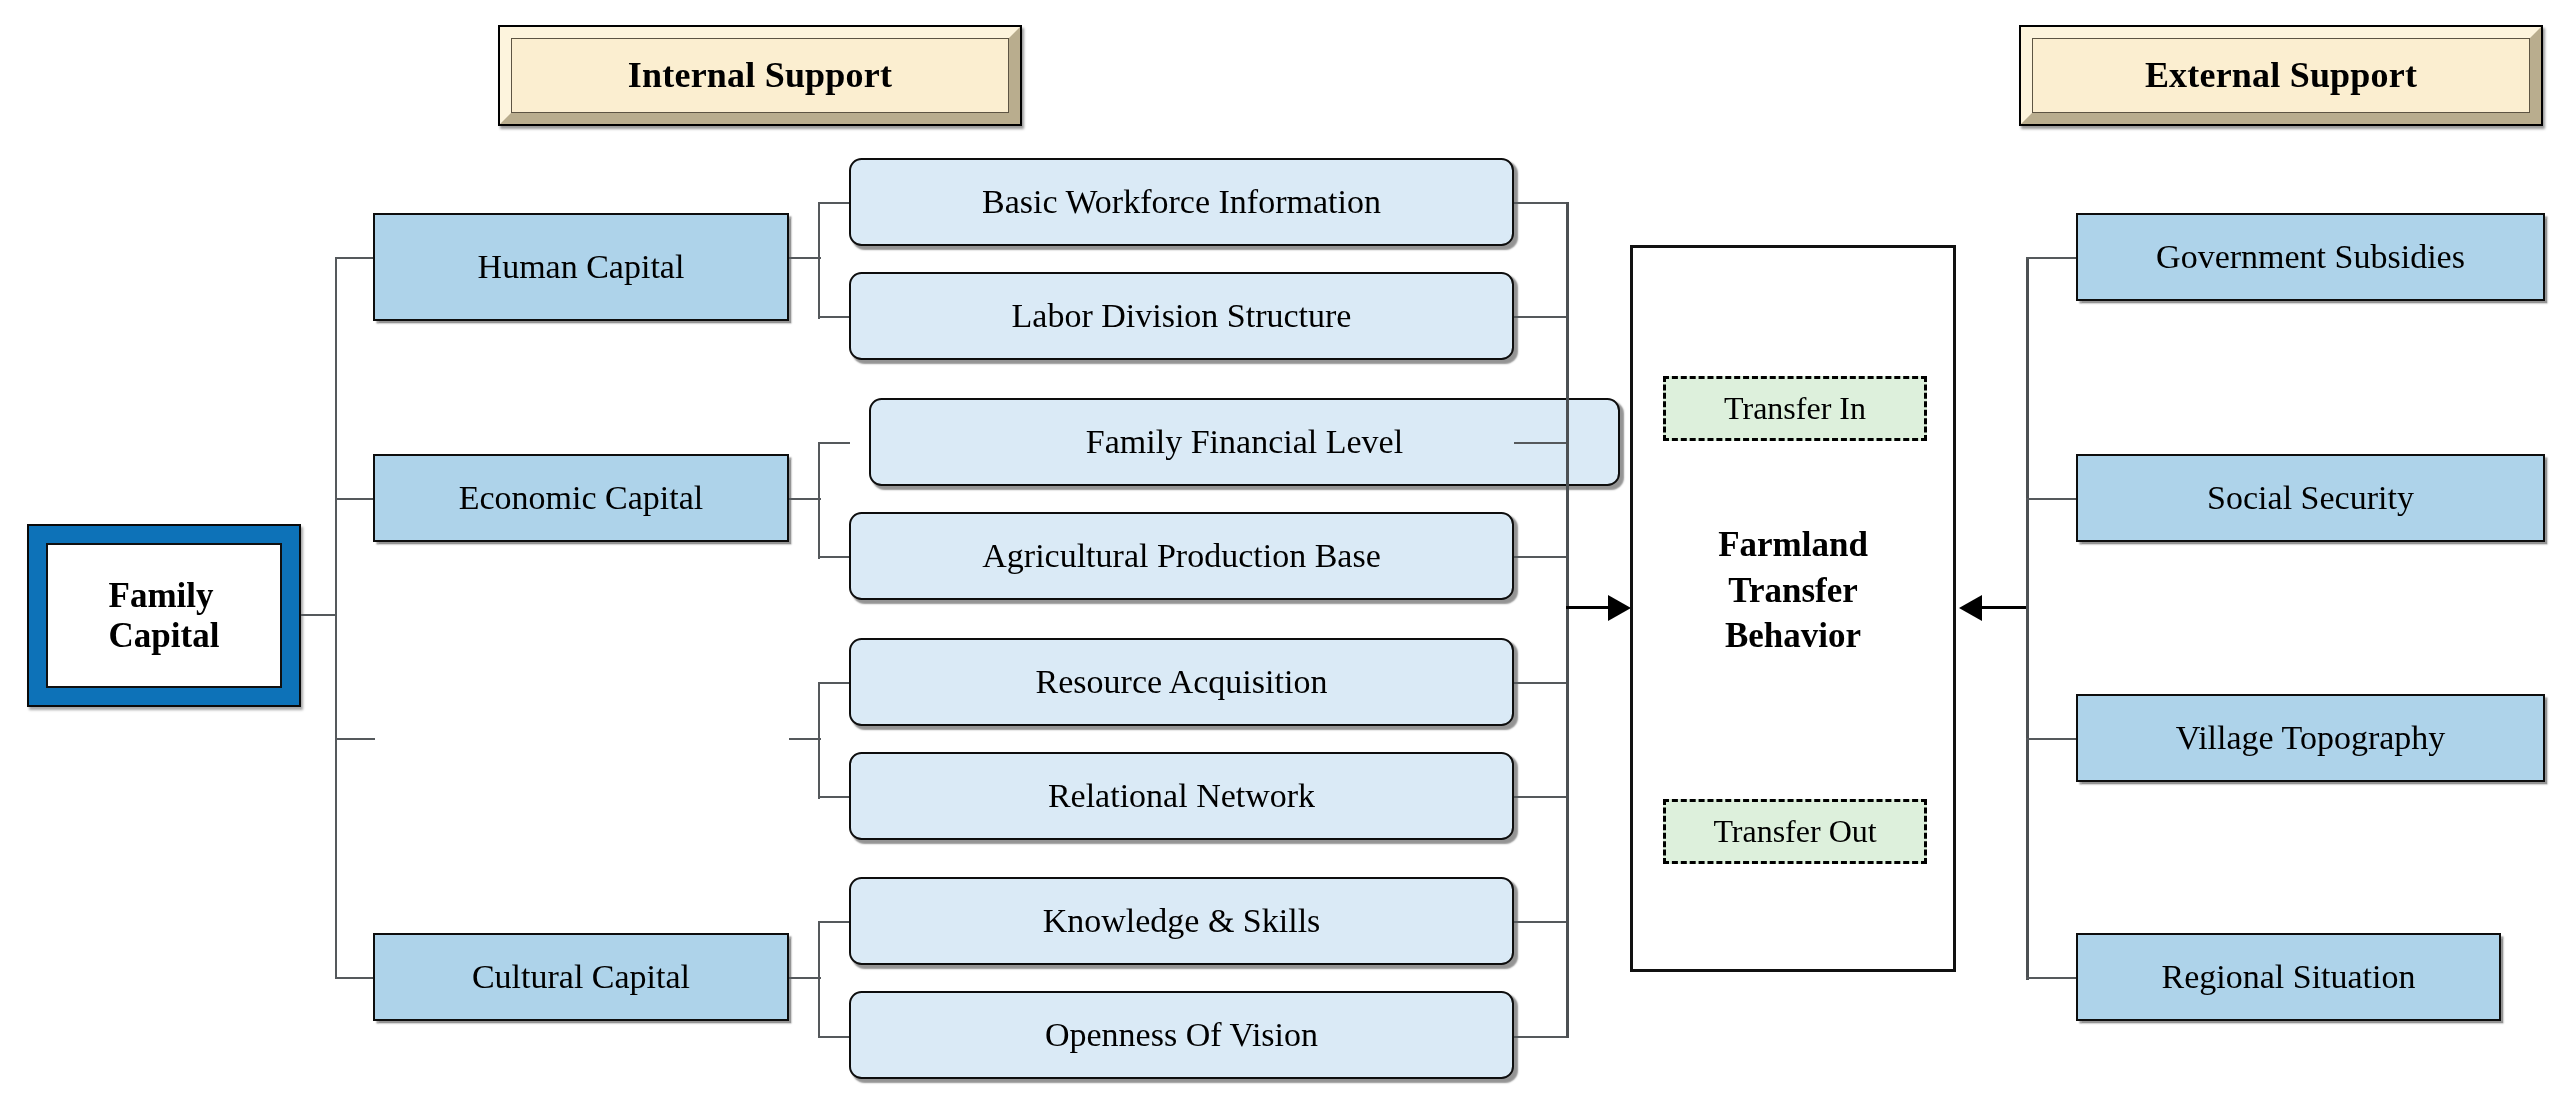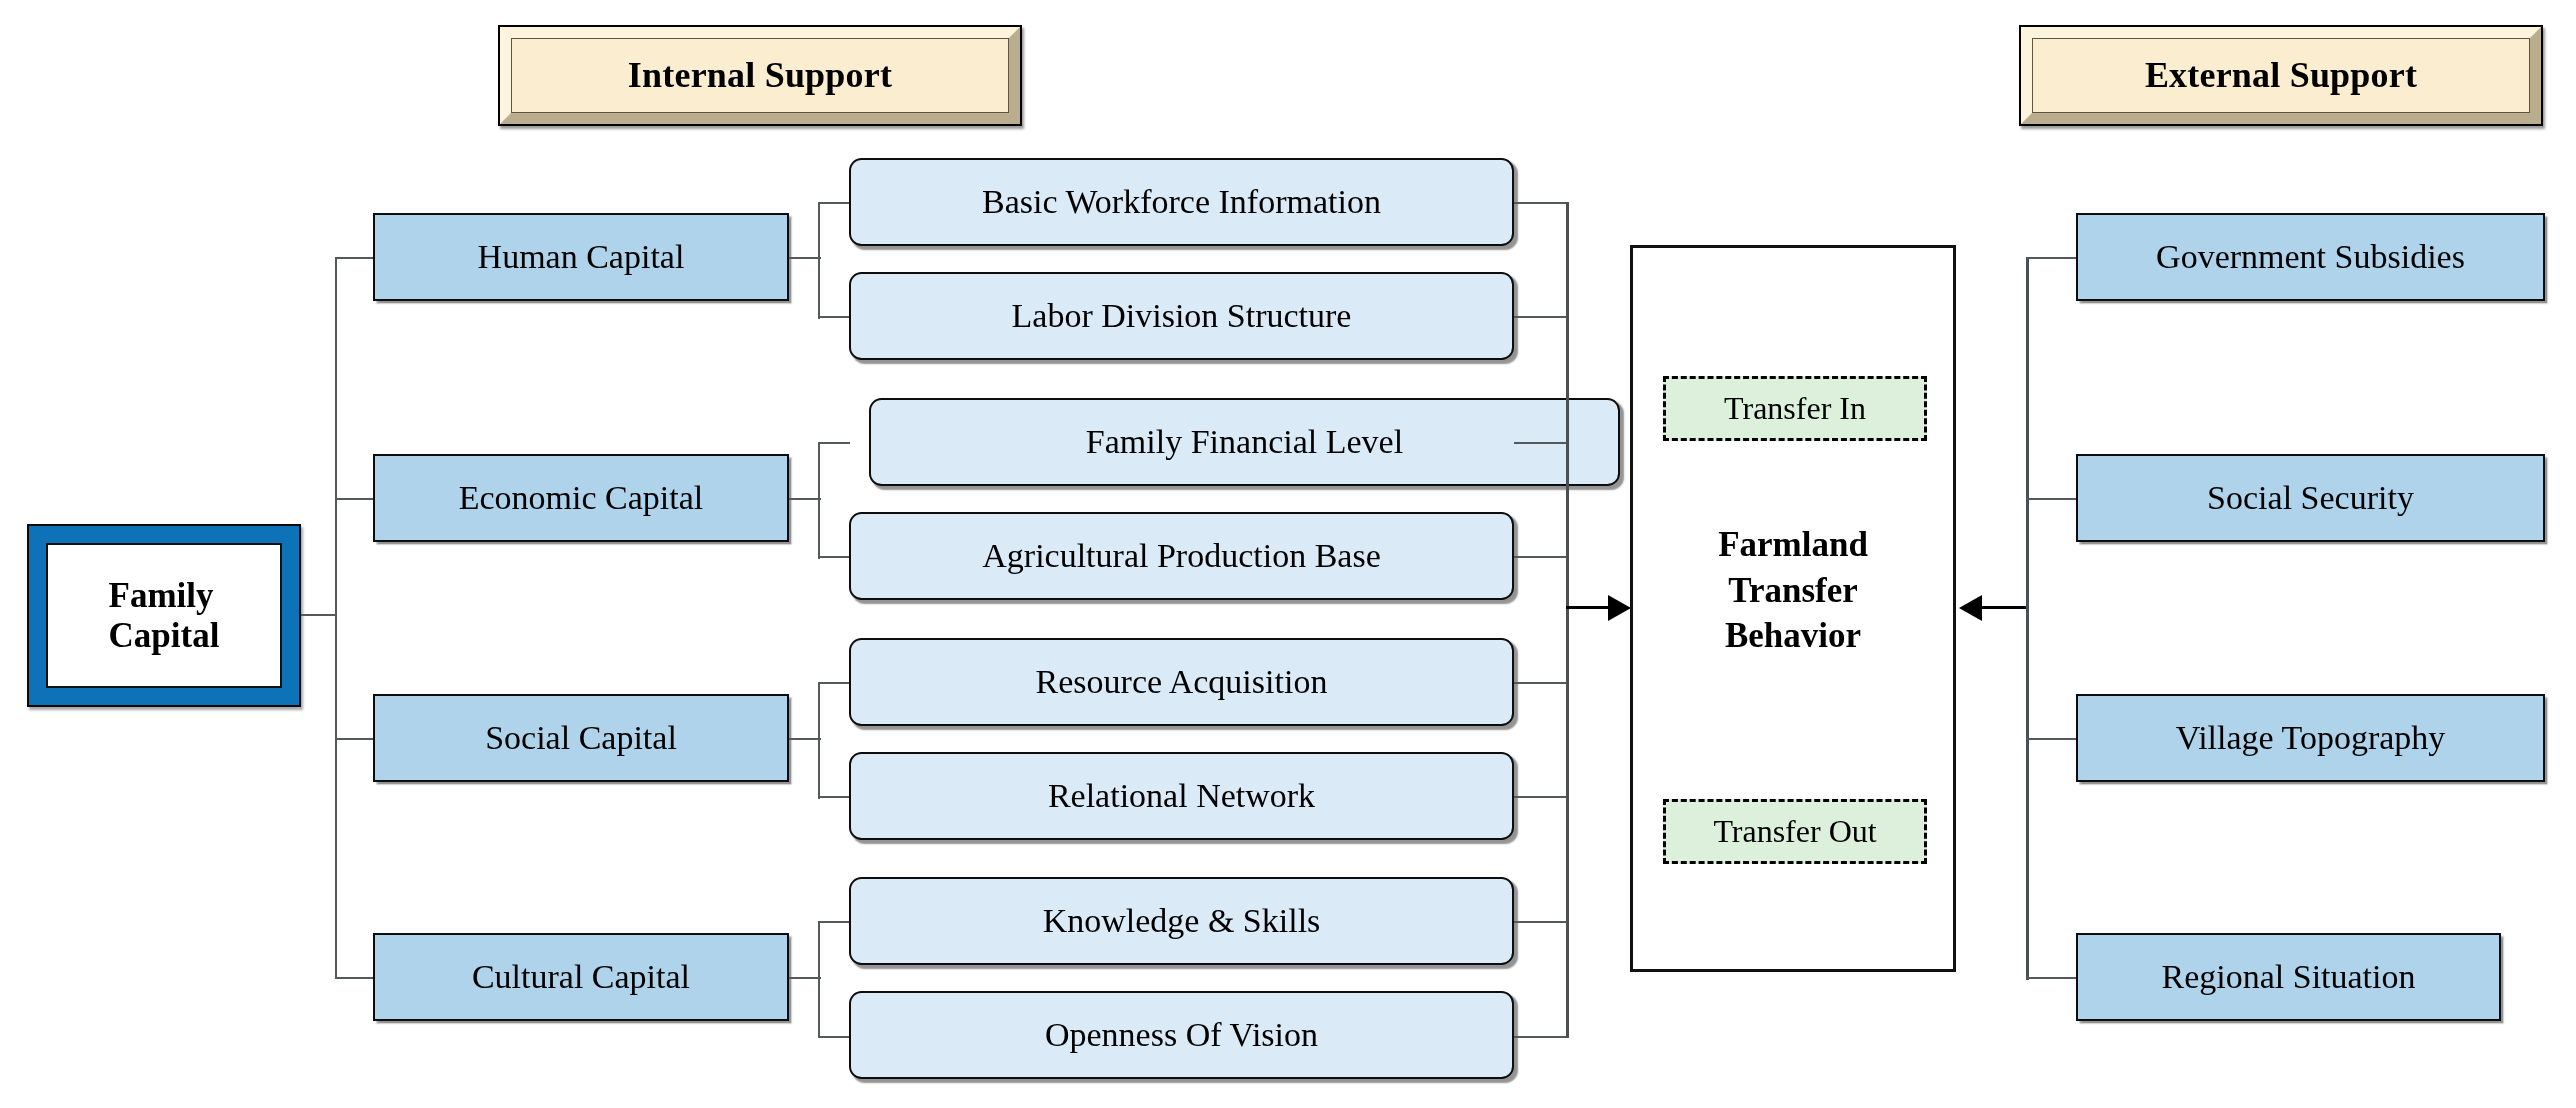--- a/index.html
+++ b/index.html
@@ -198,31 +198,28 @@
   </div>
 
   <div class="hline" style="left:301px; top:614px; width:35px;"></div>
   <div class="vline" style="left:335px; top:257px; width:2.4px; height:722px;"></div>
 
   <div class="hline" style="left:335px; top:257px; width:40px;"></div>
   <div class="hline" style="left:335px; top:498px; width:40px;"></div>
   <div class="hline" style="left:335px; top:738px; width:40px;"></div>
   <div class="hline" style="left:335px; top:977px; width:40px;"></div>
 
-  <div class="catbox" style="left:373px; top:213px; width:416px; height:88px;">
+  <div class="catbox" style="left:373px; top:213px; width:416px; height:108px;">
     <div class="boxlabel">Human Capital</div>
   </div>
 
   <div class="catbox" style="left:373px; top:454px; width:416px; height:88px;">
     <div class="boxlabel">Economic Capital</div>
   </div>
 
-  <div class="catbox" style="left:373px; top:694px; width:416px; height:88px;">
-    <div class="boxlabel">Social Capital</div>
-  </div>
 
   <div class="catbox" style="left:373px; top:933px; width:416px; height:88px;">
     <div class="boxlabel">Cultural Capital</div>
   </div>
 
   <div class="hline" style="left:789px; top:257px; width:31.5px;"></div>
   <div class="vline" style="left:818px; top:202px; height:117px;"></div>
   <div class="hline" style="left:818px; top:202px; width:32px;"></div>
   <div class="hline" style="left:818px; top:316px; width:32px;"></div>
 

